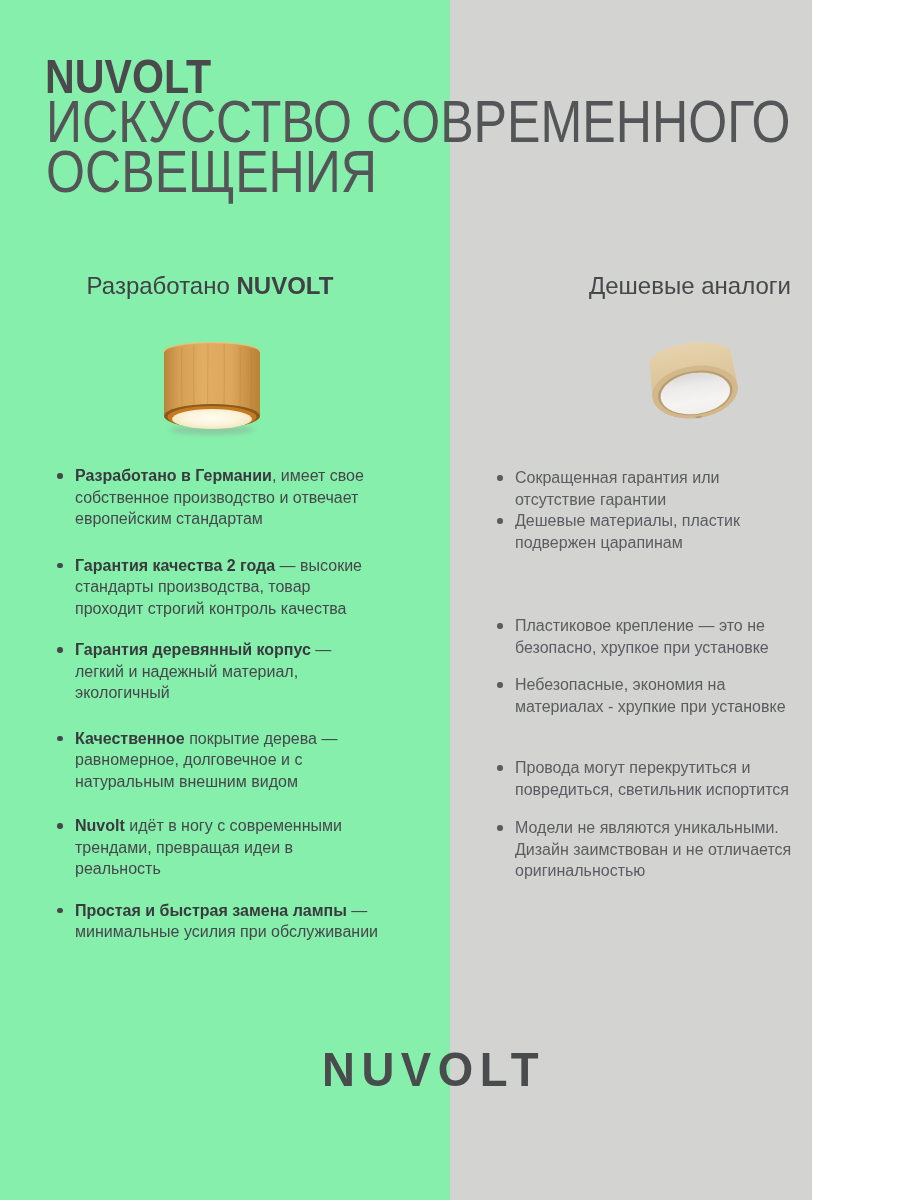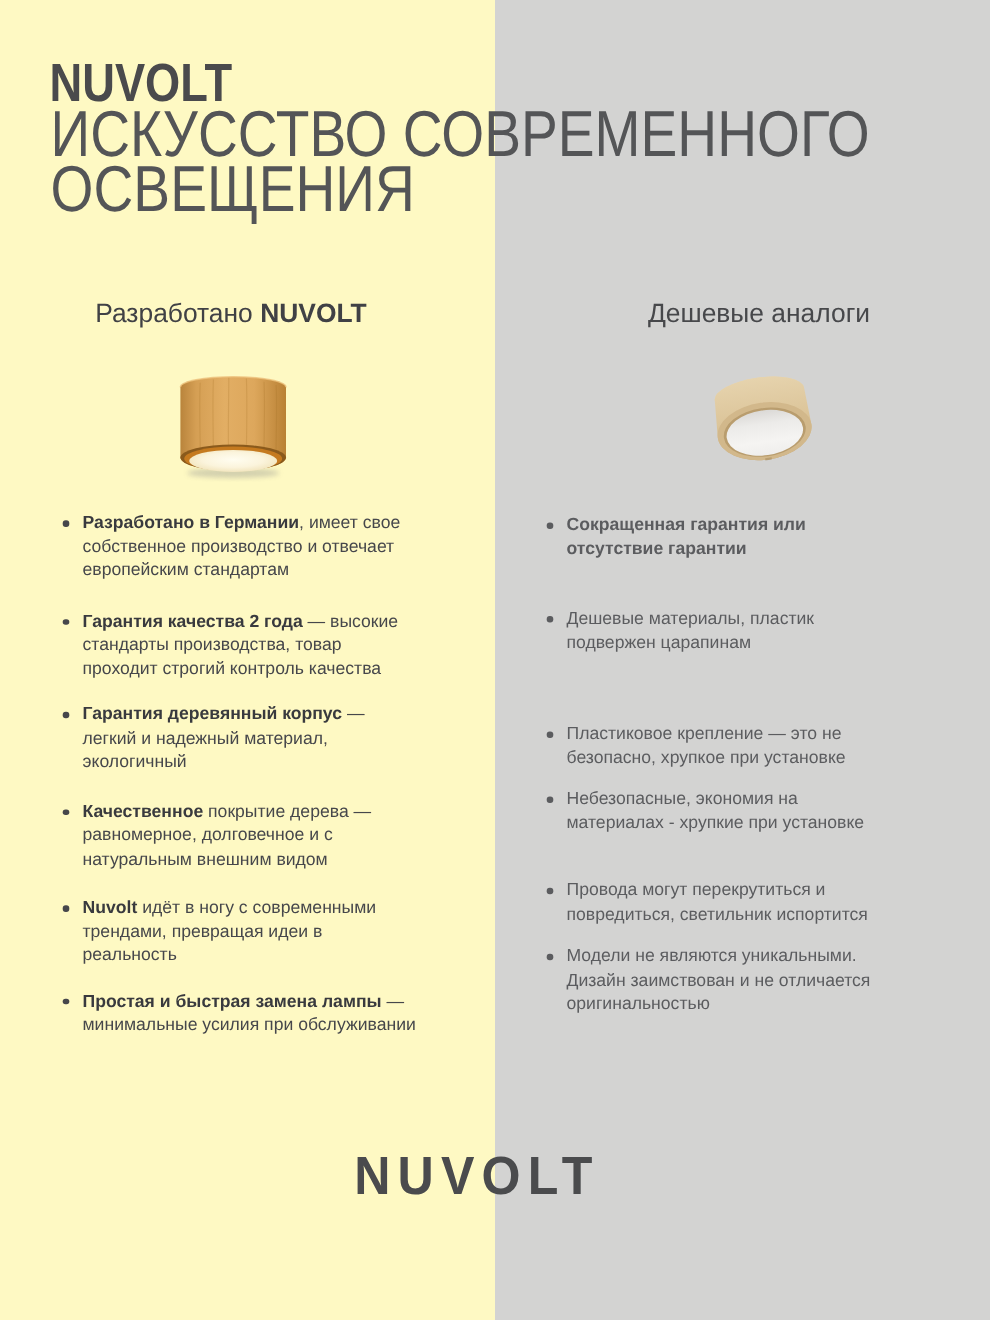--- a/index.html
+++ b/index.html
@@ -1,17 +1,17 @@
 <!DOCTYPE html>
 <html><head>
 <meta charset="utf-8">
 <style>
   html,body{margin:0;padding:0;}
   body{font-family:"Liberation Sans", sans-serif;}
-  .page{position:relative;width:900px;height:1200px;background:#fef9c3;overflow:hidden;}
+  .page{position:relative;width:812px;height:1200px;background:#86efac;overflow:hidden;}
   .gray-panel{position:absolute;left:450px;top:0;width:450px;height:1200px;background:#d3d3d2;}
 
   
   .brand{position:absolute;left:45px;top:50px;font-size:49px;line-height:52px;font-weight:800;
          letter-spacing:0px;color:#4a4a4c;transform:scaleX(0.84);transform-origin:0 0;white-space:nowrap;}
   .subtitle{position:absolute;left:46px;top:97px;font-size:59px;line-height:50px;font-weight:400;
             color:#545557;transform:scaleX(0.85);transform-origin:0 0;white-space:nowrap;}
 
   
   .colhead{position:absolute;top:271px;font-size:24px;line-height:30px;color:#404145;text-align:center;}
@@ -29,21 +29,21 @@
   .list-left{left:52px;top:465px;width:330px;color:#46474b;}
   .list-right{left:492px;top:467px;width:310px;color:#5b5c5f;}
   .item{position:relative;padding-left:23px;}
   .item b{font-weight:700;color:#393a3e;}
   .dot{position:absolute;left:5px;top:8px;width:5.5px;height:5.5px;border-radius:50%;background:currentColor;}
   .list-left .item:nth-child(1){margin-bottom:25px;}
   .list-left .item:nth-child(2){margin-bottom:20px;}
   .list-left .item:nth-child(3){margin-bottom:24px;}
   .list-left .item:nth-child(4){margin-bottom:23px;}
   .list-left .item:nth-child(5){margin-bottom:20px;}
-  .list-right .item:nth-child(1){margin-bottom:42px;font-weight:bold;}
+  .list-right .item:nth-child(1){}
   .list-right .item:nth-child(2){margin-bottom:62px;}
   .list-right .item:nth-child(3){margin-bottom:16px;}
   .list-right .item:nth-child(4){margin-bottom:40px;}
   .list-right .item:nth-child(5){margin-bottom:17px;}
 
   
   .footer-logo{position:absolute;left:322px;top:1044px;font-size:49px;line-height:50px;font-weight:700;
                letter-spacing:7px;color:#4a4b4d;transform:scaleX(0.93);transform-origin:0 0;white-space:nowrap;}
 </style>
 </head>

